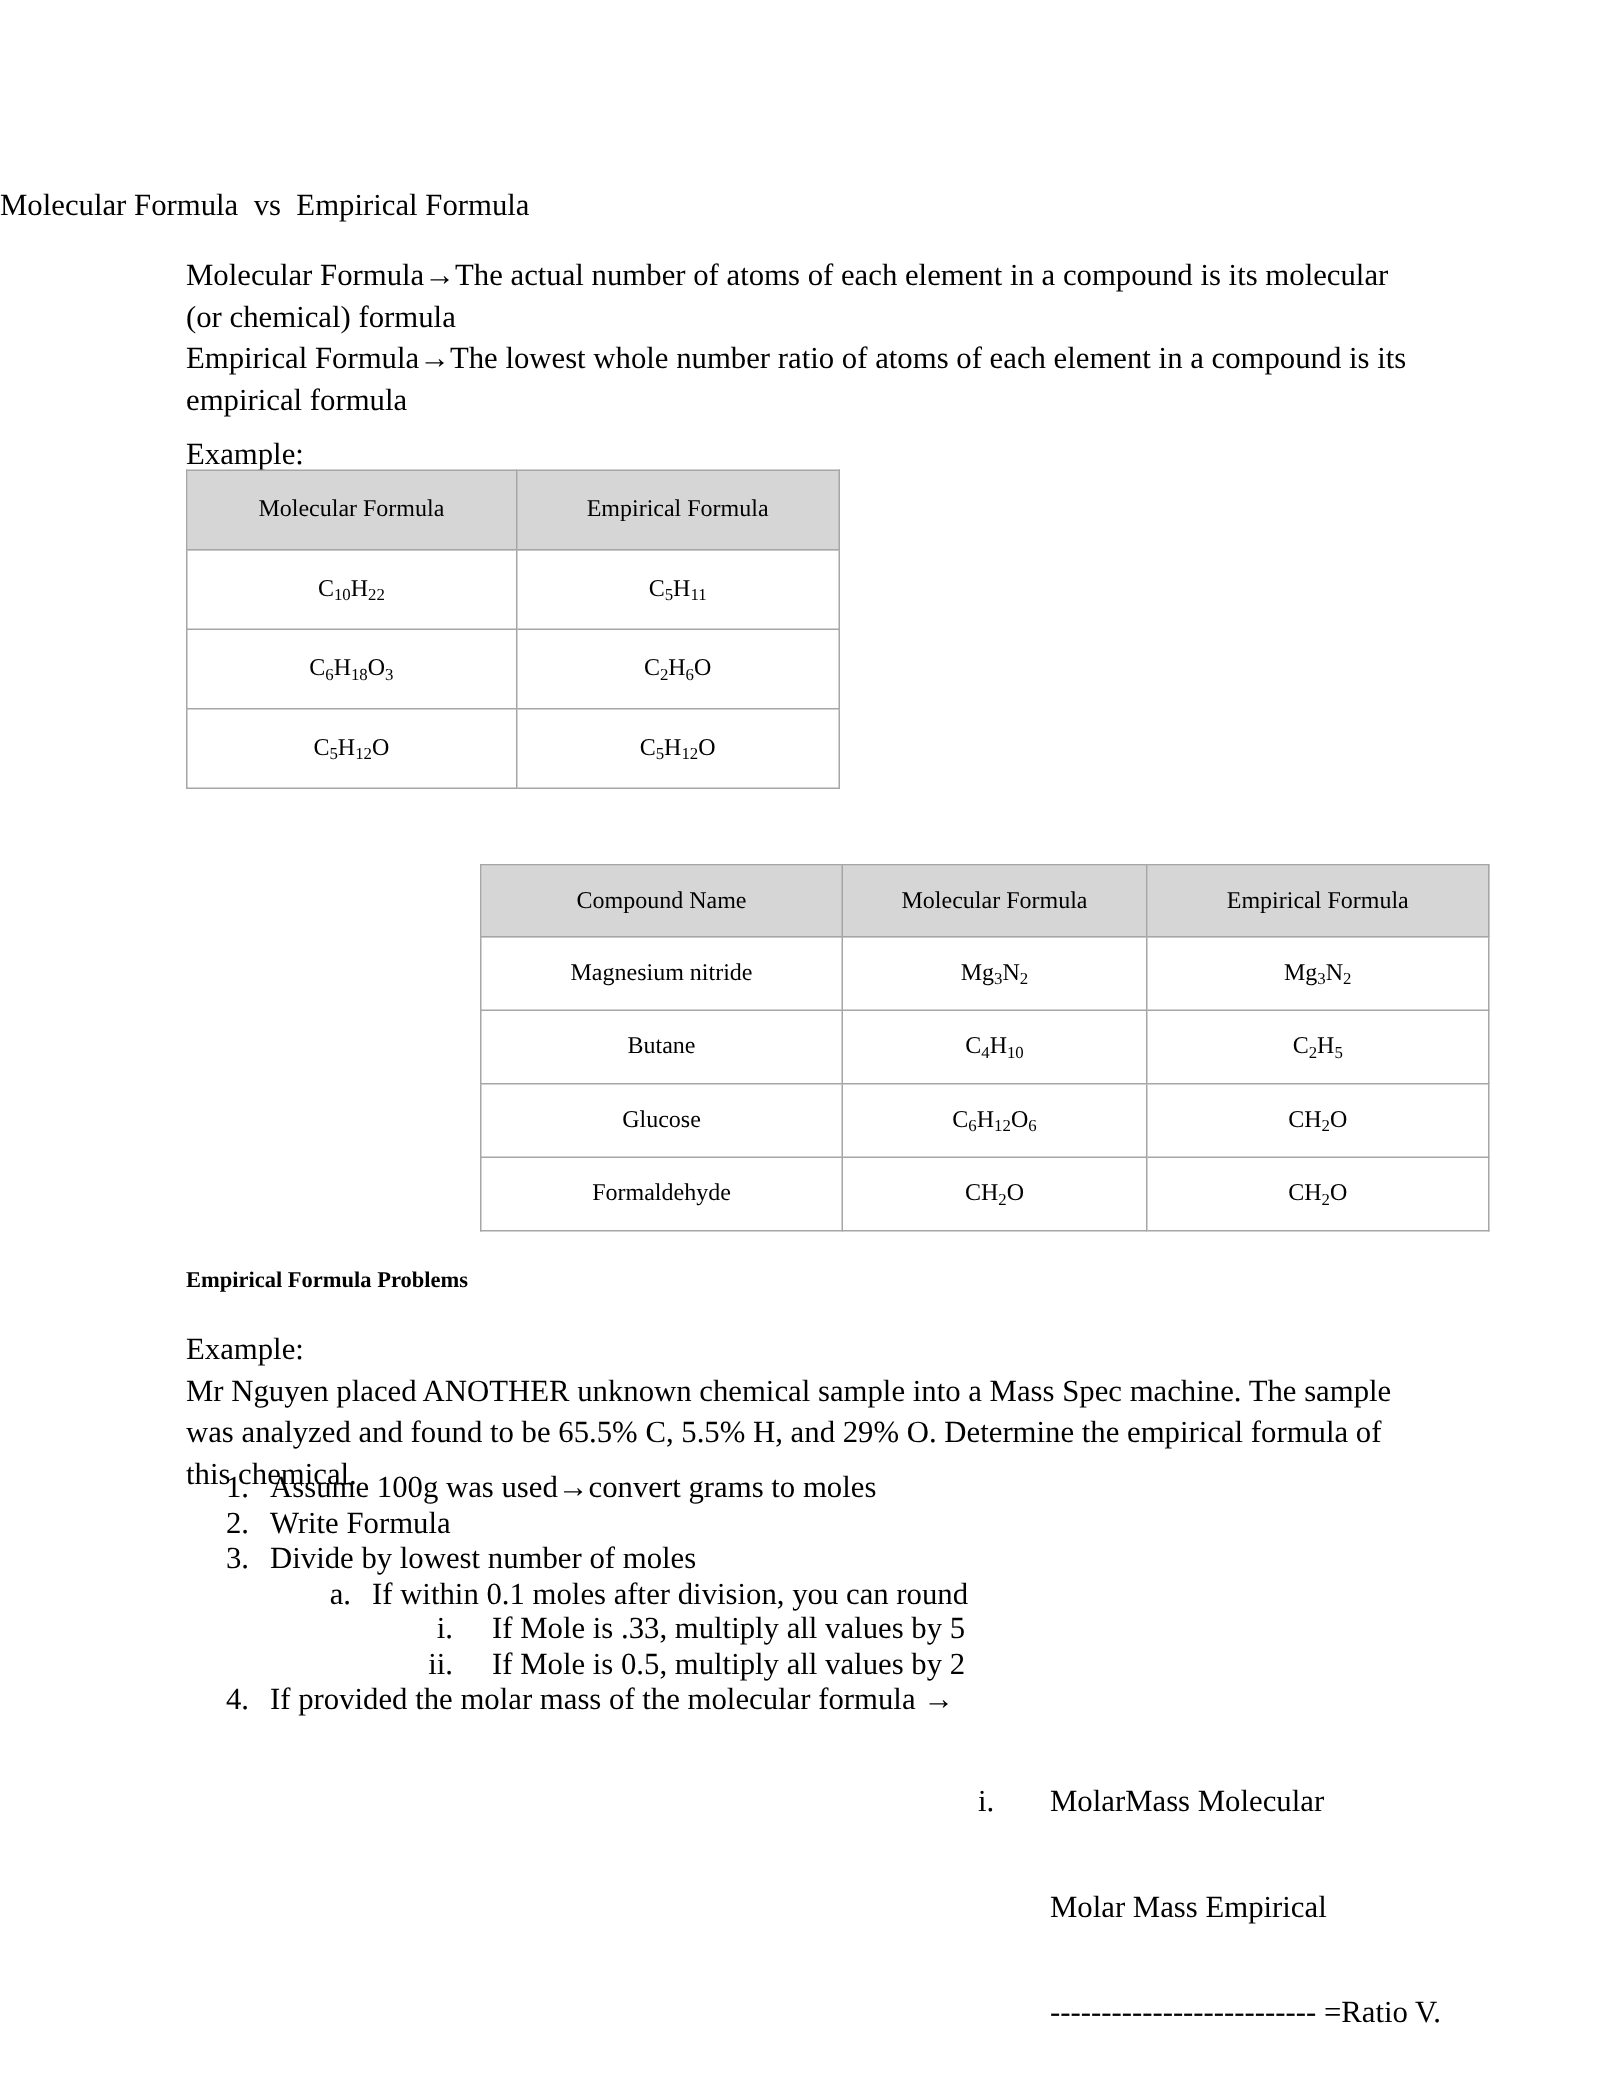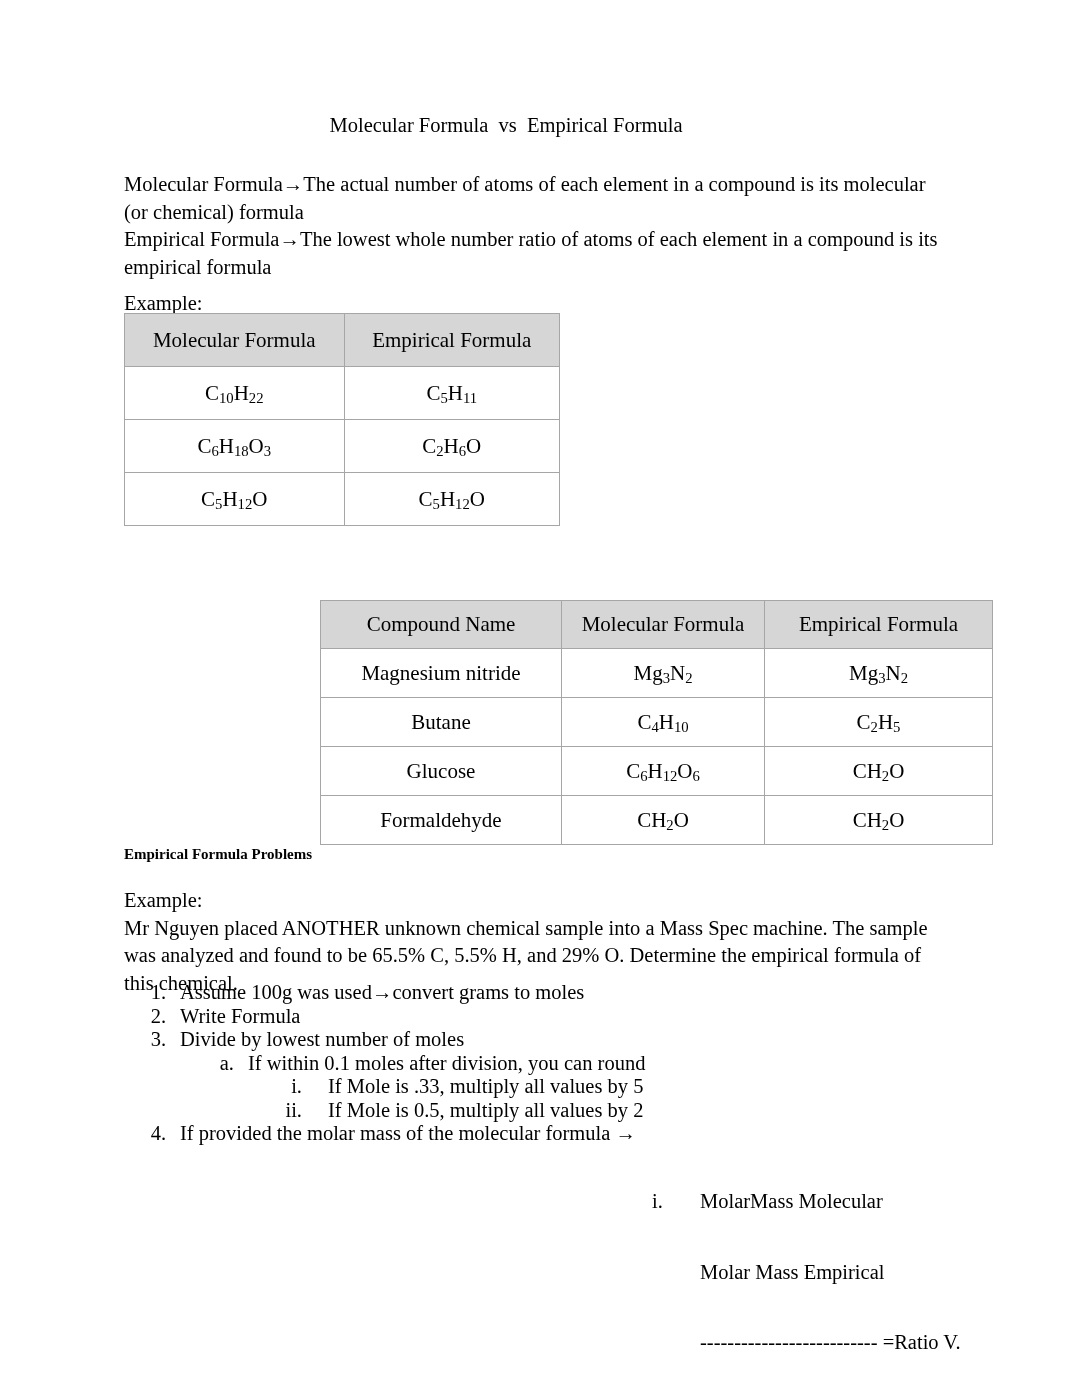--- a/index.html
+++ b/index.html
@@ -20,23 +20,22 @@
     left: 0; top: 0;
     width: 1080px;
     height: 1397px;
     box-sizing: border-box;
     padding: 0;
   }
 
   .doc-title {
     position: absolute;
     left: 0;
-    top: 112px;
+    top: 124px;
     width: 1012px;
-    text-align: center;
     font-size: 20.5px;
     line-height: 26px;
     white-space: pre;
   }
 
   .body-block {
     position: absolute;
     left: 124px;
     width: 816px;
     font-size: 20.5px;
@@ -45,21 +44,21 @@
 
   #defs { top: 171px; }
   #example1-label { top: 290px; left: 124px; width: 400px; }
   #practice-label { top: 547px; left: 124px; width: 400px; }
 
   
   .tbl {
     position: absolute;
     border-collapse: collapse;
     table-layout: fixed;
-    font-size: 21px;
+    font-size: 16px;
   }
   .tbl td, .tbl th {
     border: 1px solid #a6a6a6;
     text-align: center;
     vertical-align: middle;
     font-weight: normal;
     padding: 0;
   }
   .tbl th {
     background: #d6d6d6;
@@ -72,21 +71,20 @@
   }
   #table-example th { height: 52px; }
   #table-example td { height: 52px; }
   #table-example col.c1 { width: 219px; }
   #table-example col.c2 { width: 215px; }
 
   #table-practice {
     left: 320px;
     top: 576px;
     width: 672px;
-    margin-top: 24px;
   }
   #table-practice th { height: 47px; }
   #table-practice td { height: 48px; }
   #table-practice col.p1 { width: 241px; }
   #table-practice col.p2 { width: 203px; }
   #table-practice col.p3 { width: 228px; }
 
   sub {
     font-size: 0.70em;
     vertical-align: baseline;

